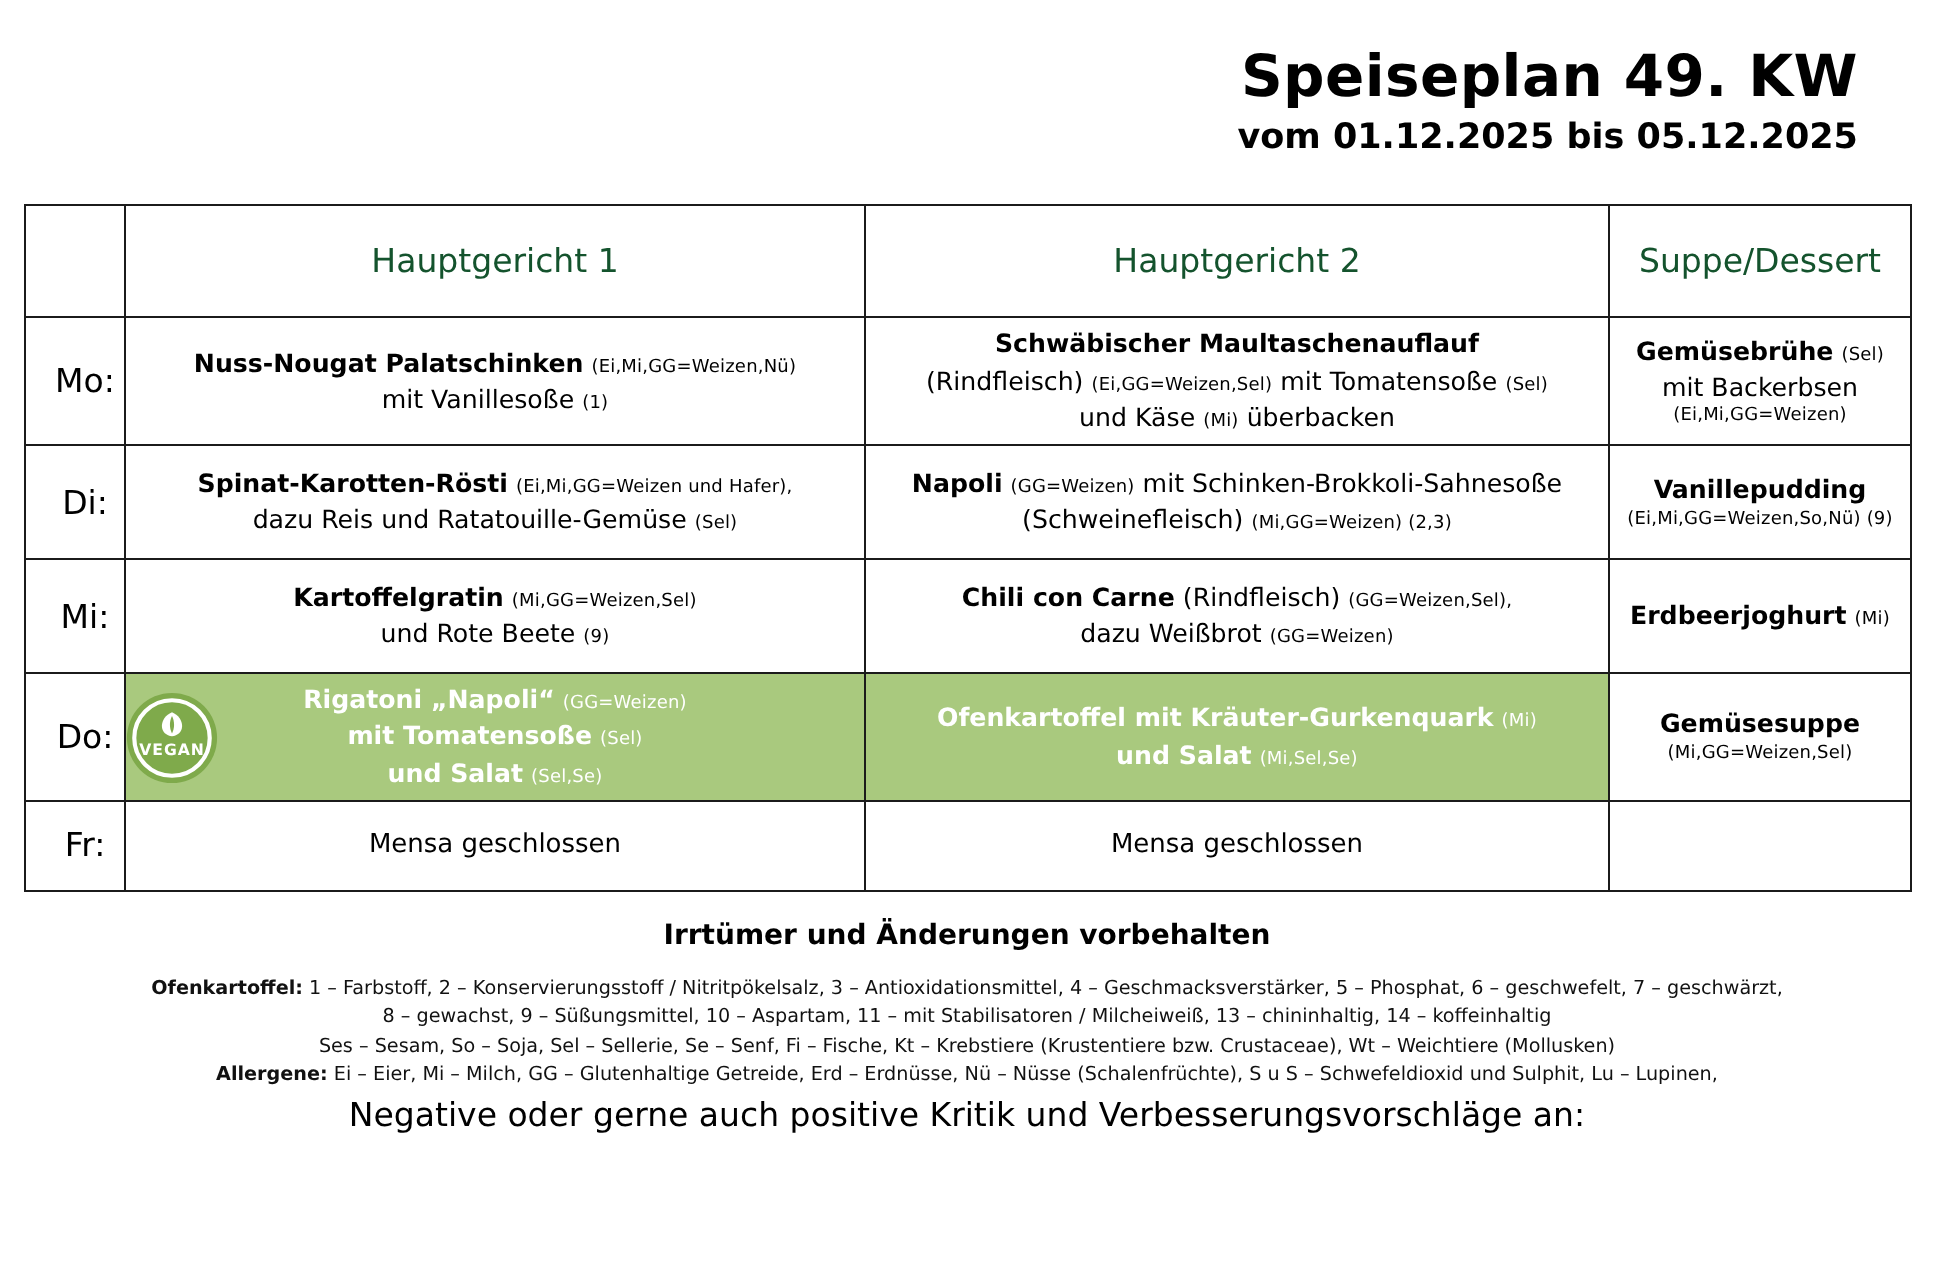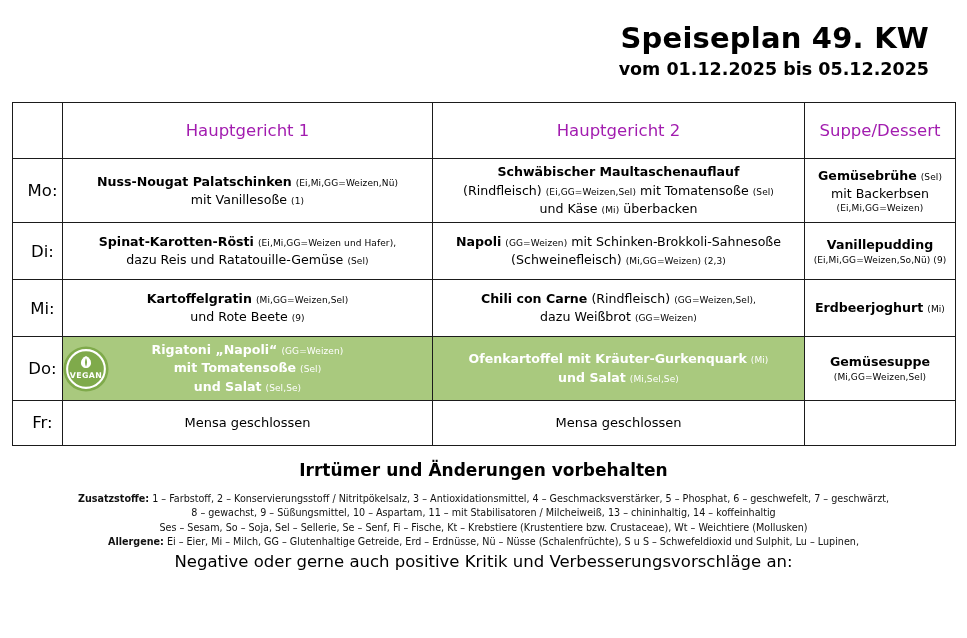--- a/index.html
+++ b/index.html
@@ -53,21 +53,21 @@
   }
   col.c-day   { width: 50px; }
   col.c-h1    { width: 370px; }
   col.c-h2    { width: 372px; }
   col.c-soup  { width: 151px; }
 
   .head-cell {
     height: 55px;
     font-size: 16.5px;
     font-weight: normal;
-    color: #a21caf;
+    color: #14532d;
   }
   .head-cell.empty { }
 
   .day-cell {
     font-size: 16.5px;
     text-align: left;
     padding-left: 10px !important;
     font-weight: normal;
   }
   .row-mo td, .row-di td, .row-mi td, .row-do td { height: 56px; }
@@ -102,21 +102,21 @@
   }
 
   .closed { font-size: 13px; }
 
   
   .footer {
     margin-top: 14px;
     text-align: center;
   }
   .disclaimer {
-    font-size: 17px;
+    font-size: 14px;
     font-weight: bold;
     margin-bottom: 12px;
   }
   .legend {
     font-size: 9.6px;
     line-height: 1.5;
     color: #111;
   }
   .legend .lb { font-weight: bold; }
   .legend p { margin: 0; }
@@ -269,21 +269,21 @@
         </td>
       </tr>
 
     </tbody>
   </table>
 </div>
 
 <div class="footer">
   <div class="disclaimer">Irrtümer und Änderungen vorbehalten</div>
   <div class="legend">
-    <p><span class="lb">Zusatzstoffe:</span><span> 1 – Farbstoff, 2 – Konservierungsstoff / Nitritpökelsalz, 3 – Antioxidationsmittel, 4 – Geschmacksverstärker, 5 – Phosphat, 6 – geschwefelt, 7 – geschwärzt,</span></p>
+    <p><span class="lb">Ofenkartoffel:</span><span> 1 – Farbstoff, 2 – Konservierungsstoff / Nitritpökelsalz, 3 – Antioxidationsmittel, 4 – Geschmacksverstärker, 5 – Phosphat, 6 – geschwefelt, 7 – geschwärzt,</span></p>
     <p>8 – gewachst, 9 – Süßungsmittel, 10 – Aspartam, 11 – mit Stabilisatoren / Milcheiweiß, 13 – chininhaltig, 14 – koffeinhaltig</p>
     <p>Ses – Sesam, So – Soja, Sel – Sellerie, Se – Senf, Fi – Fische, Kt – Krebstiere (Krustentiere bzw. Crustaceae), Wt – Weichtiere (Mollusken)</p>
     <p><span class="lb">Allergene:</span><span> Ei – Eier, Mi – Milch, GG – Glutenhaltige Getreide, Erd – Erdnüsse, Nü – Nüsse (Schalenfrüchte), S u S – Schwefeldioxid und Sulphit, Lu – Lupinen,</span></p>
   </div>
   <div class="critique">
     <div>Negative oder gerne auch positive Kritik und Verbesserungsvorschläge an:</div>
   </div>
 </div>
 
 </body></html>

